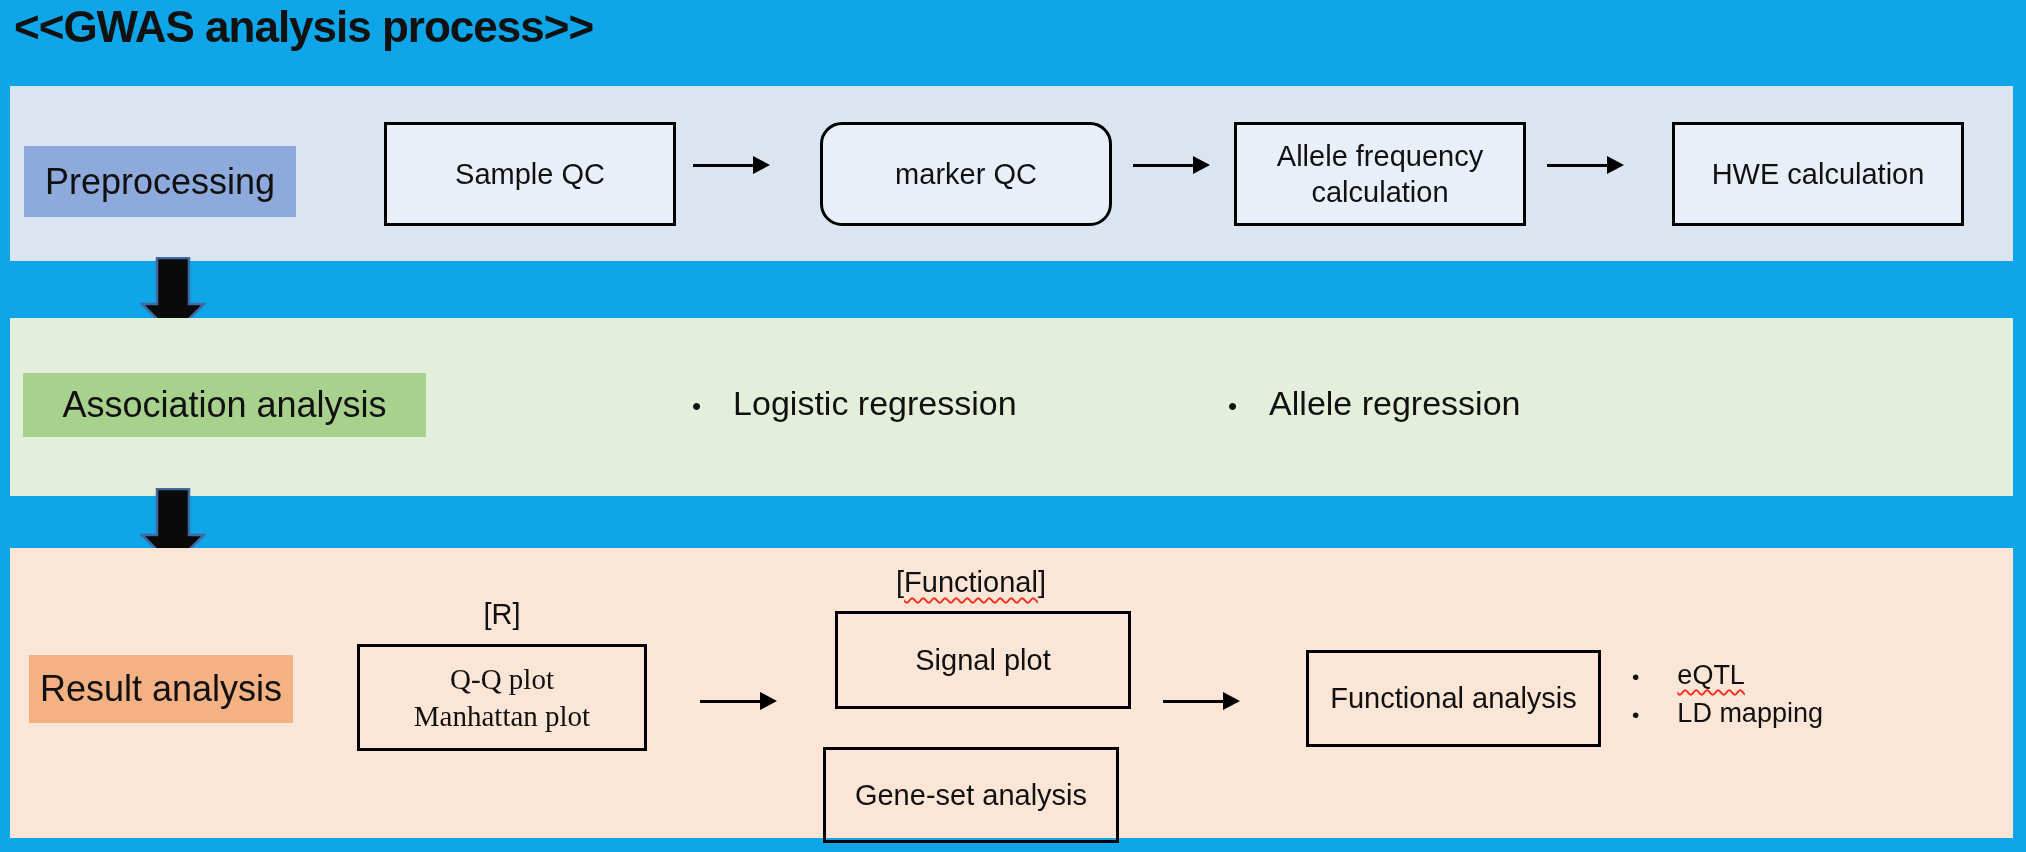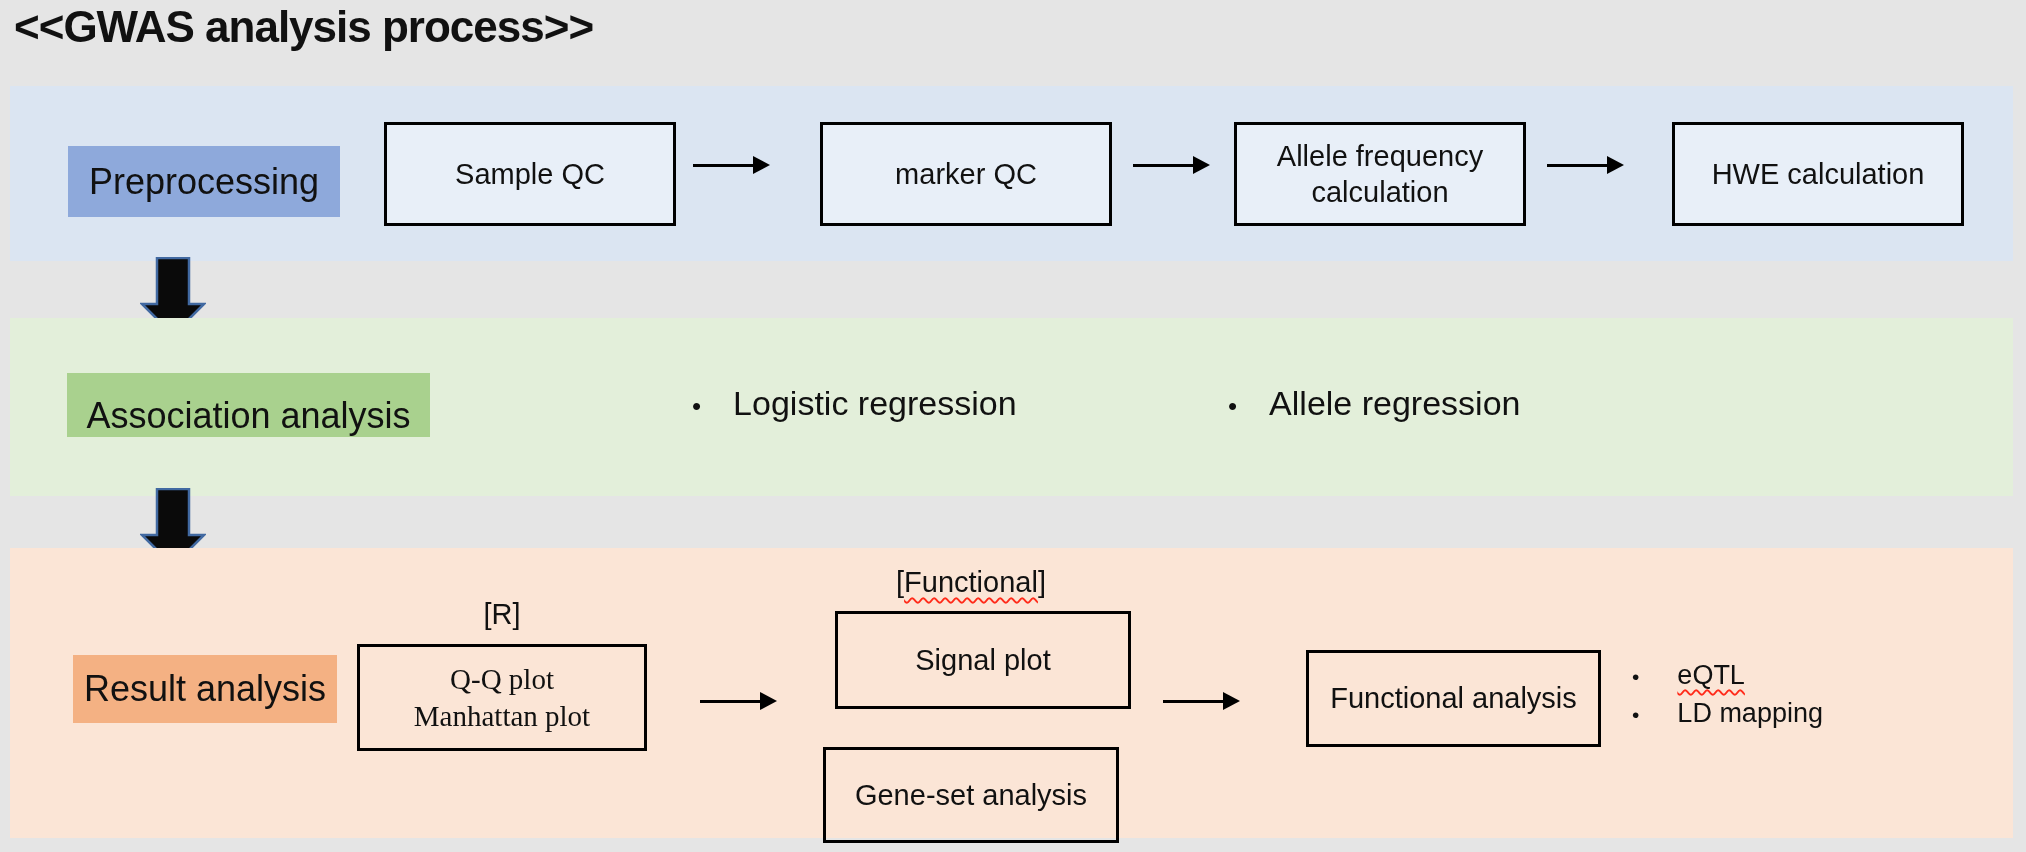--- a/index.html
+++ b/index.html
@@ -1,45 +1,44 @@
 <!DOCTYPE html>
 <html><head>
 <meta charset="utf-8">
 <style>
   html, body { margin: 0; padding: 0; background: #ffffff; }
   body { font-family: "Liberation Sans", "DejaVu Sans", sans-serif; color: #111; }
   .canvas {
     position: relative;
     width: 2026px;
     height: 852px;
-    background: #e5e5e5;
+    background: #0ea5e9;
     overflow: hidden;
   }
   .title {
     position: absolute;
     left: 14px; top: 2px;
     font-size: 44px;
     font-weight: 700;
     letter-spacing: -1px;
     white-space: nowrap;
   }
   .band { position: absolute; left: 10px; width: 2003px; }
   .band-blue   { top: 86px;  height: 175px; background: #dbe5f2; }
   .band-green  { top: 318px; height: 178px; background: #e3efda; }
   .band-orange { top: 548px; height: 290px; background: #fbe5d6; }
 
   .stage-label {
     position: absolute;
     display: flex; align-items: center; justify-content: center;
     font-size: 36px;
     white-space: nowrap;
-    margin-left: 44px;
   }
   .label-pre    { left: 24px; top: 146px; width: 272px; height: 71px; background: #8ea9db; }
-  .label-assoc  { left: 23px; top: 373px; width: 363px; height: 64px; background: #a9d18e; align-items: flex-end; }
+  .label-assoc  { left: 23px; top: 373px; width: 403px; height: 64px; background: #a9d18e; }
   .label-result { left: 29px; top: 655px; width: 264px; height: 68px; background: #f4b183; }
 
   .flow-box {
     position: absolute;
     border: 3px solid #000;
     display: flex; align-items: center; justify-content: center;
     text-align: center;
     font-size: 29px;
     line-height: 1.25;
     box-sizing: border-box;
@@ -102,21 +101,21 @@
 
   <div class="flow-box blue-box" style="left:384px; top:122px; width:292px; height:104px;">
     <span>Sample QC</span>
   </div>
 
   <div class="harrow" style="left:693px; top:155px; width:77px;">
     <div class="shaft"></div>
     <div class="head"></div>
   </div>
 
-  <div class="flow-box blue-box" style="left:820px; top:122px; width:292px; height:104px;">
+  <div class="flow-box blue-box" style="left:820px; top:122px; width:292px; height:104px;border-radius:22px;">
     <span>marker QC</span>
   </div>
 
   <div class="harrow" style="left:1133px; top:155px; width:77px;">
     <div class="shaft"></div>
     <div class="head"></div>
   </div>
 
   <div class="flow-box blue-box" style="left:1234px; top:122px; width:292px; height:104px;">
     <span>Allele frequency calculation</span>

